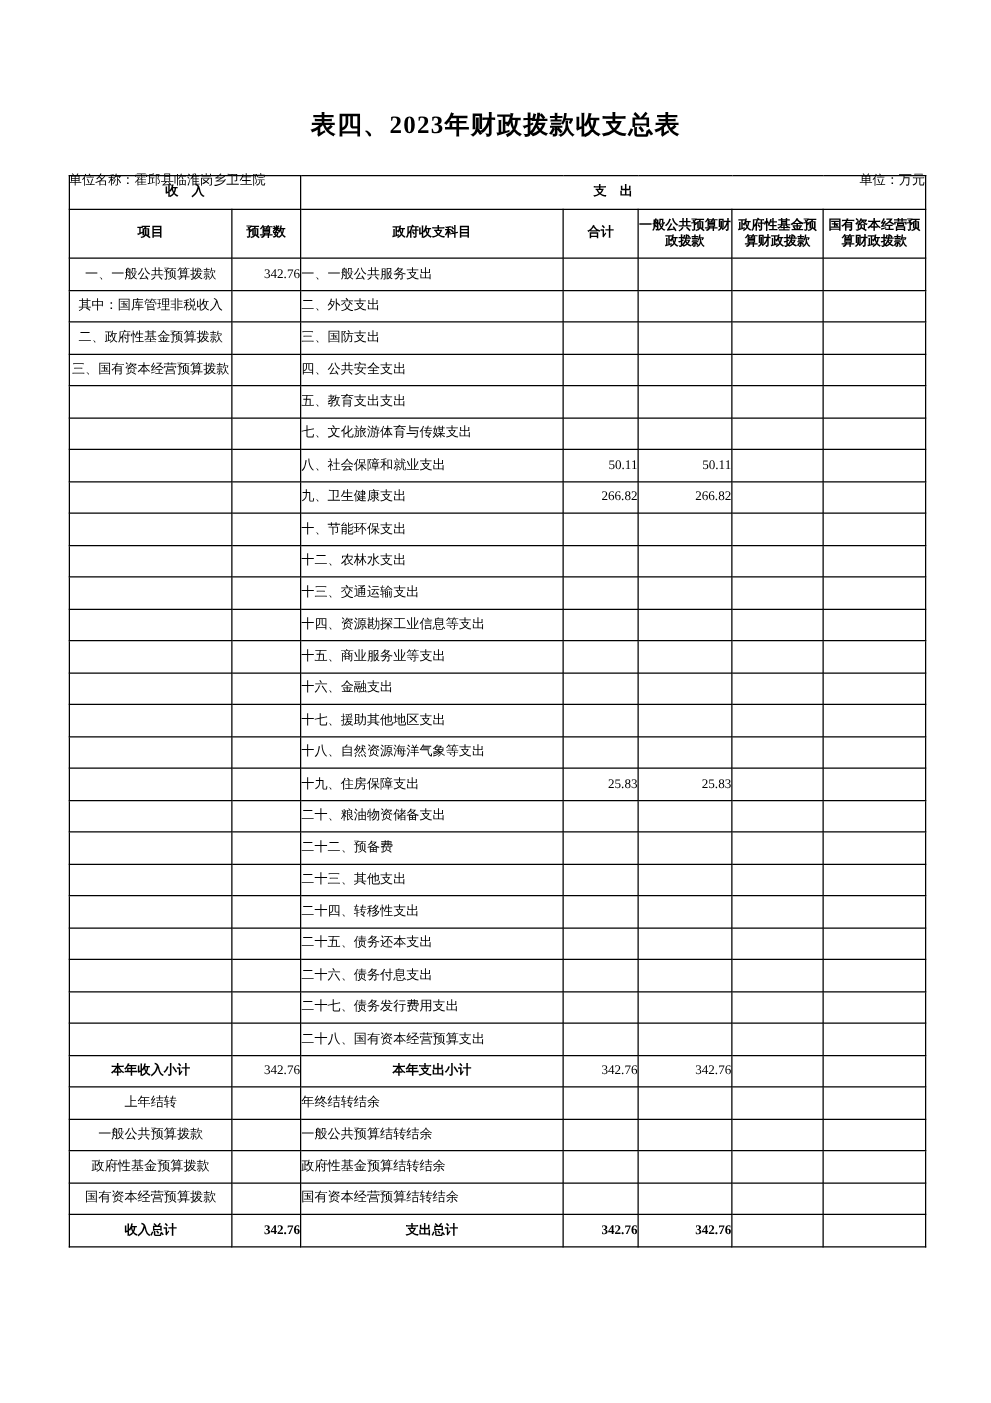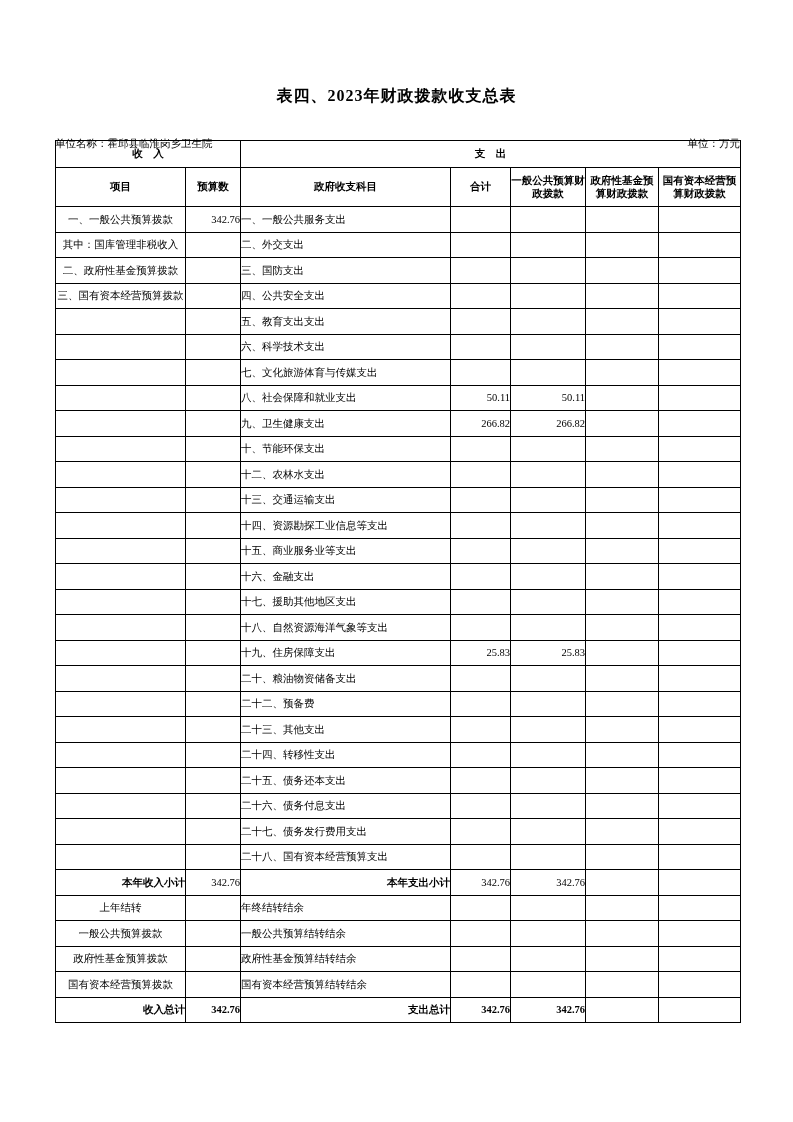--- a/index.html
+++ b/index.html
@@ -11,21 +11,21 @@
     overflow: hidden;
     font-family: "Liberation Serif", "DejaVu Serif", serif;
     color: #000;
   }
   .title {
     position: absolute;
     top: 86px;
     left: 0;
     width: 100%;
     text-align: center;
-    font-size: 16px;
+    font-size: 20px;
     font-weight: 700;
     letter-spacing: 1px;
   }
   .meta-row {
     position: absolute;
     top: 137px;
     left: 55px;
     width: 685px;
     display: flex;
     justify-content: space-between;
@@ -61,21 +61,21 @@
     text-align: center;
     padding: 0 2px;
   }
   .fiscal tbody td { height: 24.5px; }
   .c-item   { text-align: center;  padding-left: 4px; }
   .c-subject{ text-align: left;  padding-left: 5px; }
   .c-num    { text-align: right; padding-right: 3px; }
   .indent   { padding-left: 14px; }
   .indent2  { padding-left: 16px; }
   .bold-center {
-    text-align: right;
+    text-align: center;
     font-weight: 700;
     padding-left: 0 !important;
     padding-right: 0 !important;
     margin-top: 14px;
   }
   .bold { font-weight: 700; }
 </style>
 </head>
 <body>
 
@@ -155,29 +155,20 @@
           <td class="c-num"></td>
           <td class="c-subject">五、教育支出支出</td>
           <td class="c-num"></td>
           <td class="c-num"></td>
           <td class="c-num"></td>
           <td class="c-num"></td>
         </tr>
         <tr>
           <td class="c-item"></td>
           <td class="c-num"></td>
-          <td class="c-subject">六、科学技术支出</td>
-          <td class="c-num"></td>
-          <td class="c-num"></td>
-          <td class="c-num"></td>
-          <td class="c-num"></td>
-        </tr>
-        <tr>
-          <td class="c-item"></td>
-          <td class="c-num"></td>
           <td class="c-subject">七、文化旅游体育与传媒支出</td>
           <td class="c-num"></td>
           <td class="c-num"></td>
           <td class="c-num"></td>
           <td class="c-num"></td>
         </tr>
         <tr>
           <td class="c-item"></td>
           <td class="c-num"></td>
           <td class="c-subject">八、社会保障和就业支出</td>

